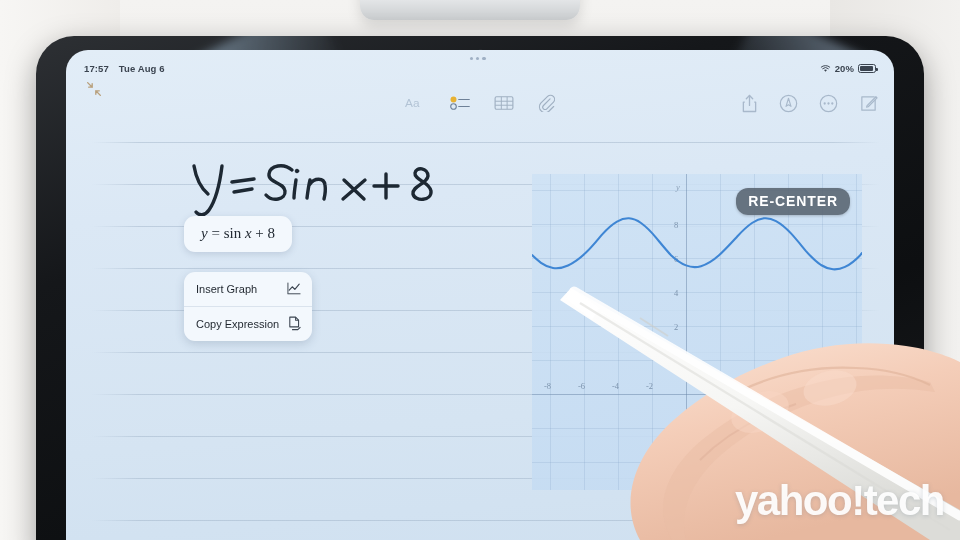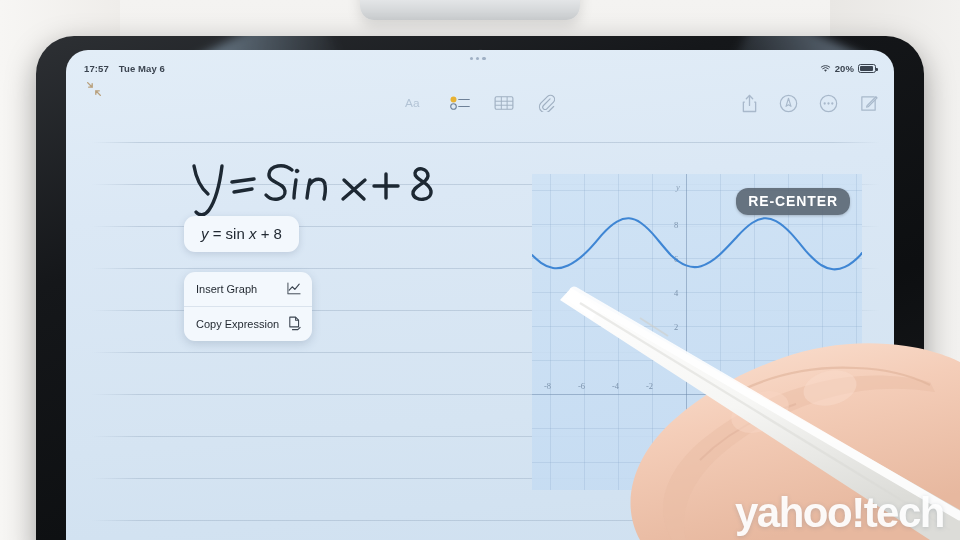--- a/index.html
+++ b/index.html
@@ -119,21 +119,21 @@
   #handwriting{
     position:absolute; left:118px; top:42px; width:280px; height:70px;
   }
 
   
   #expr-pill{
     position:absolute; left:118px; top:104px;
     background:#f3f8fd; border-radius:11px;
     padding:9px 17px 10px 17px;
     box-shadow:0 2px 7px rgba(60,80,110,.18);
-    font-family:Liberation Sans, sans-serif; font-size:15px; color:#222a33;
+    font-family:Liberation Serif, serif; font-size:15px; color:#222a33;
   }
   #expr-pill .it{ font-style:italic; }
 
   
   #ctx-menu{
     position:absolute; left:118px; top:160px; width:128px;
     background:#f3f8fd; border-radius:11px;
     box-shadow:0 3px 10px rgba(60,80,110,.2);
     overflow:hidden;
   }
@@ -170,21 +170,21 @@
     font-size:14px; font-weight:700; letter-spacing:.9px;
     padding:5px 12px 6px; border-radius:12px; cursor:pointer;
     box-shadow:0 1px 3px rgba(0,0,0,.2);
   }
 
   
   #hand-layer{ position:absolute; left:0; top:0; width:960px; height:540px; pointer-events:none; }
 
   
   #watermark{
-    position:absolute; right:16px; bottom:6px;
+    position:absolute; right:16px; bottom:18px;
     font-size:42px; font-weight:800; color:rgba(255,255,255,.93);
     letter-spacing:-1.5px; line-height:1;
     text-shadow:0 1px 4px rgba(90,110,130,.25);
     margin-top:6px;
   }
 </style>
 </head>
 <body>
 
 <div id="backdrop">
@@ -196,21 +196,21 @@
 <div id="tablet">
   <div id="bezel-gloss1"></div>
   <div id="bezel-gloss2"></div>
   <div id="front-camera"></div>
 
   <div id="screen">
 
     <div id="statusbar">
       <div id="status-left">
         <span>17:57</span>
-        <span>Tue May 6</span>
+        <span>Tue Aug 6</span>
       </div>
       <div id="multitask-handle">
         <span></span>
         <span></span>
         <span></span>
       </div>
       <div id="status-right">
         <svg class="wifi-ico" viewBox="0 0 16 12">
           <path d="M8 10.6 L5.9 8.3a3.1 3.1 0 0 1 4.2 0z" fill="#3b4450"></path>
           <path d="M3.9 6.2a6.1 6.1 0 0 1 8.2 0" stroke="#3b4450" stroke-width="1.4" fill="none" stroke-linecap="round"></path>

